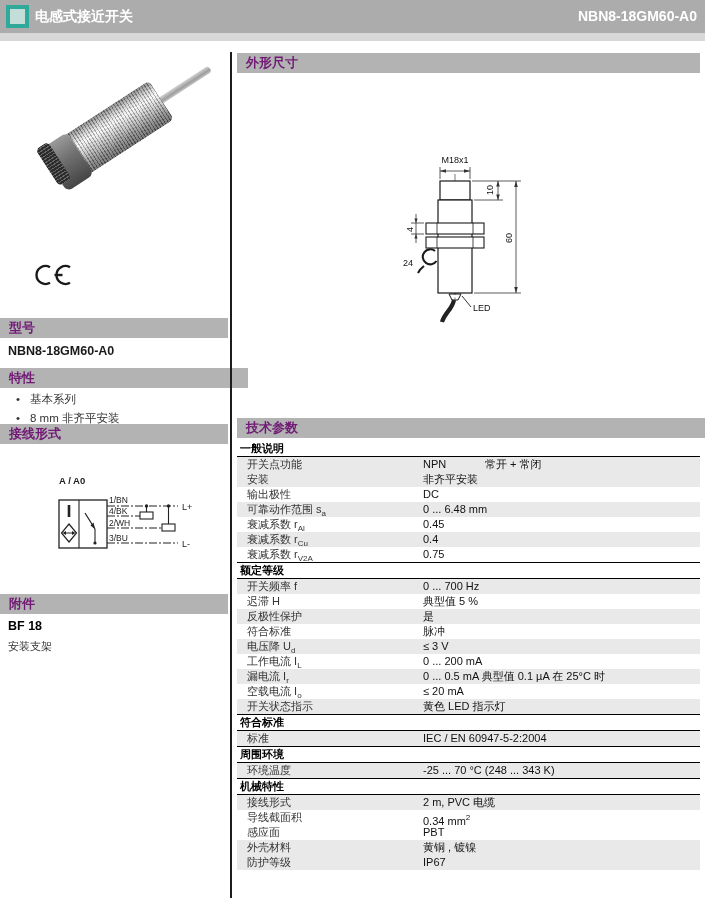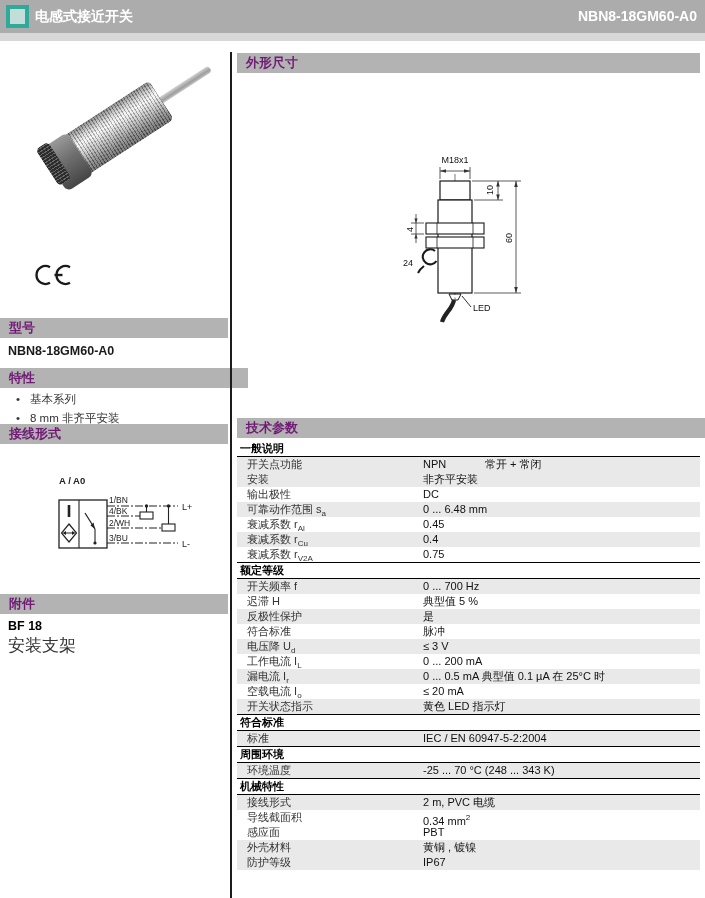--- a/index.html
+++ b/index.html
@@ -25,21 +25,21 @@
 
   .vline{position:absolute;left:230px;top:52px;width:2px;height:846px;background:#1c1c1c;}
 
   
   .model-value{position:absolute;left:8px;top:344px;font-size:12.5px;font-weight:bold;}
   .features-list{position:absolute;left:16px;top:390px;font-size:11.5px;color:#333;}
   .feature-item{height:19px;line-height:19px;}
   .feature-item .bullet{display:inline-block;width:14px;color:#333;}
   .accessories-list{position:absolute;left:8px;top:616px;}
   .acc-name{font-size:12.5px;font-weight:bold;height:21px;line-height:21px;color:#000;}
-  .acc-desc{font-size:17px;color:#333;height:18px;line-height:18px;}
+  .acc-desc{font-size:11px;color:#333;height:18px;line-height:18px;}
 
   
   .photo{position:absolute;left:8px;top:52px;width:210px;height:235px;overflow:hidden;}
   .sensor-cable{position:absolute;left:145px;top:30px;width:62px;height:7px;background:linear-gradient(180deg,#d2d2d2,#9d9d9d 60%,#c5c5c5);border-radius:3px;transform:rotate(-33deg);}
   .sensor-body{position:absolute;left:45px;top:57px;width:118px;height:46px;border-radius:5px;
       transform:rotate(-33deg);
       background:
         repeating-linear-gradient(90deg, rgba(30,30,30,.32) 0 1px, rgba(255,255,255,.22) 1px 3px),
         linear-gradient(180deg,#6e6e6e 0%,#cfcfcf 20%,#f4f4f4 34%,#b8b8b8 58%,#777 80%,#525252 100%);}
   .sensor-cap{position:absolute;left:43px;top:85px;width:32px;height:50px;border-radius:6px;

